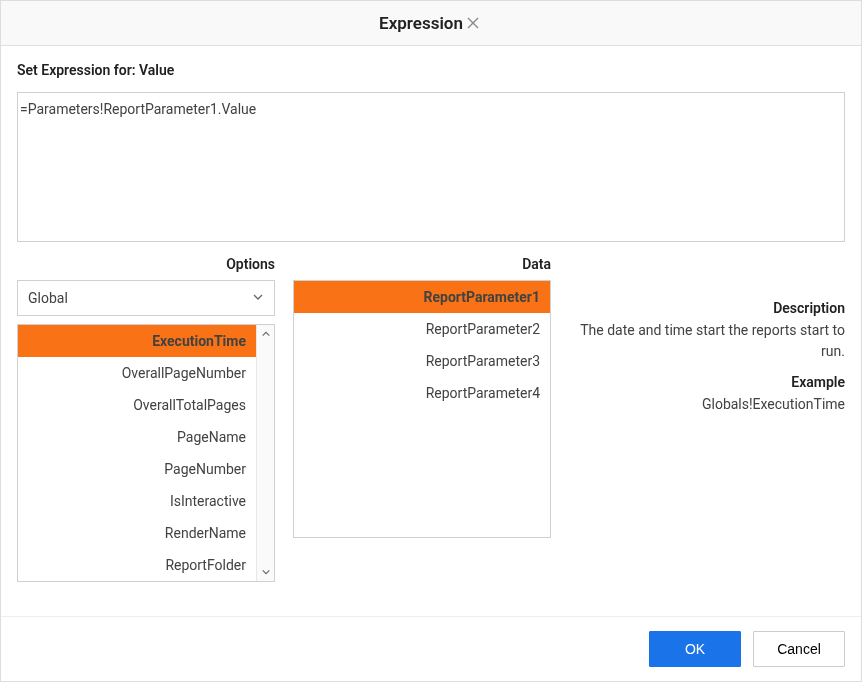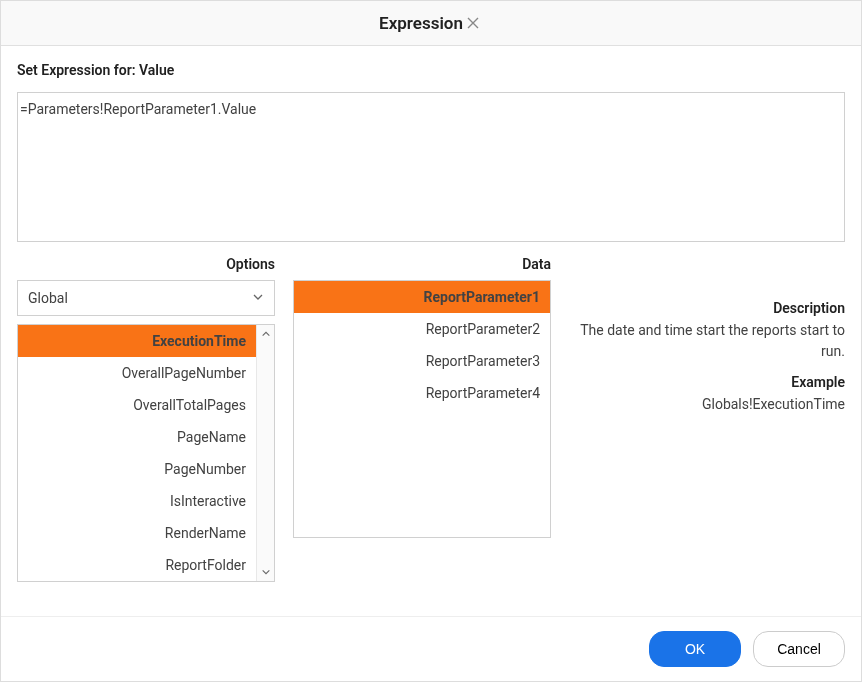--- a/index.html
+++ b/index.html
@@ -160,21 +160,21 @@
       gap: 12px;
       border-top: 1px solid #eee;
     }
     .btn {
       min-width: 92px;
       height: 36px;
       border: 1px solid #ccc;
       background: #fff;
       font-size: 14px;
       cursor: pointer;
-      border-radius: 15px;
+      border-radius: 1px;
       padding: 0 18px;
     }
     .btn.primary {
       background: #1a73e8;
       border-color: #1a73e8;
       color: #fff;
       font-weight: 500;
     }
   </style>
 </head>

